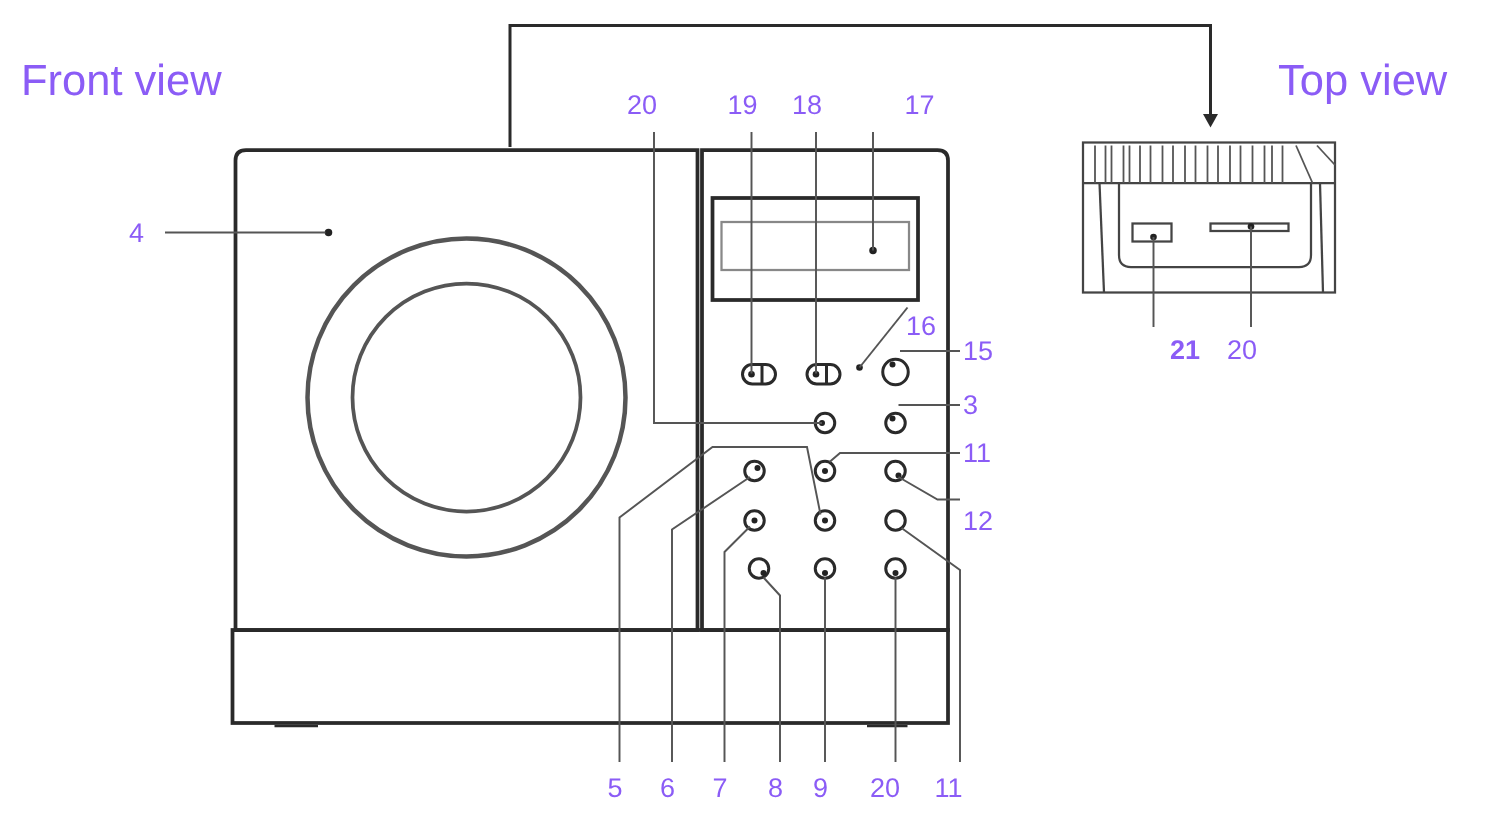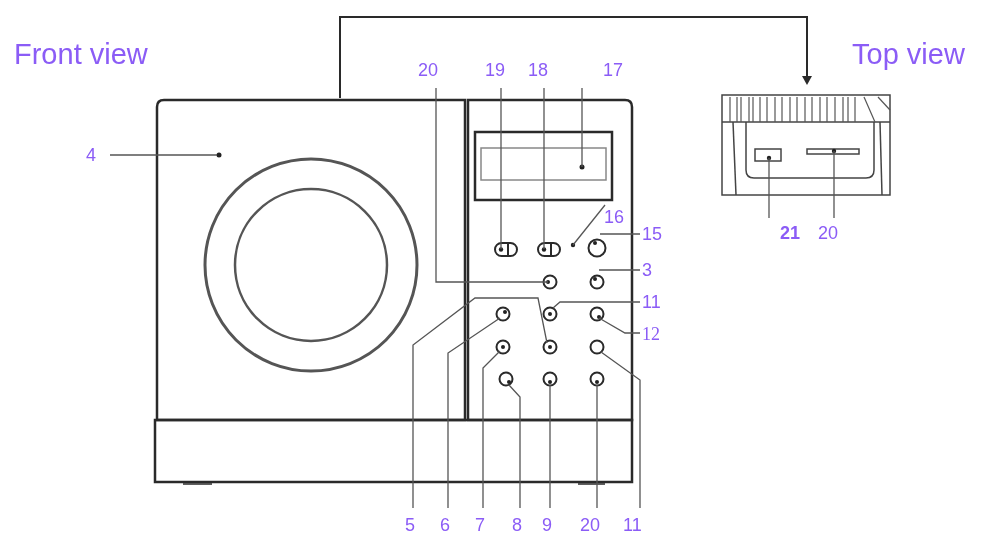--- a/index.html
+++ b/index.html
@@ -144,21 +144,21 @@
 
 <div class="lbl num" style="left:86px;top:142px;">4</div>
 <div class="lbl num" style="left:418px;top:57px;">20</div>
 <div class="lbl num" style="left:485px;top:57px;">19</div>
 <div class="lbl num" style="left:528px;top:57px;">18</div>
 <div class="lbl num" style="left:567px;top:57px;margin-left:36px;">17</div>
 <div class="lbl num" style="left:604px;top:182px;margin-top:22px;">16</div>
 <div class="lbl num" style="left:642px;top:221px;">15</div>
 <div class="lbl num" style="left:642px;top:257px;">3</div>
 <div class="lbl num" style="left:642px;top:289px;">11</div>
-<div class="lbl num" style="left:642px;top:321px;font-family:Liberation Serif, serif;">12</div>
+<div class="lbl num" style="left:642px;top:334px;">12</div>
 
 <div class="lbl num" style="left:405px;top:512px;">5</div>
 <div class="lbl num" style="left:440px;top:512px;">6</div>
 <div class="lbl num" style="left:475px;top:512px;">7</div>
 <div class="lbl num" style="left:512px;top:512px;">8</div>
 <div class="lbl num" style="left:542px;top:512px;">9</div>
 <div class="lbl num" style="left:580px;top:512px;">20</div>
 <div class="lbl num" style="left:623px;top:512px;">11</div>
 
 <div class="lbl num" style="left:780px;top:220px;font-weight:bold;">21</div>

